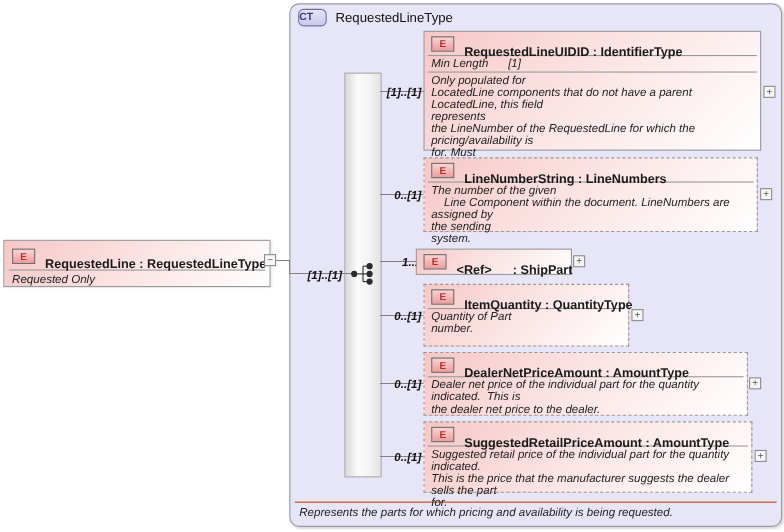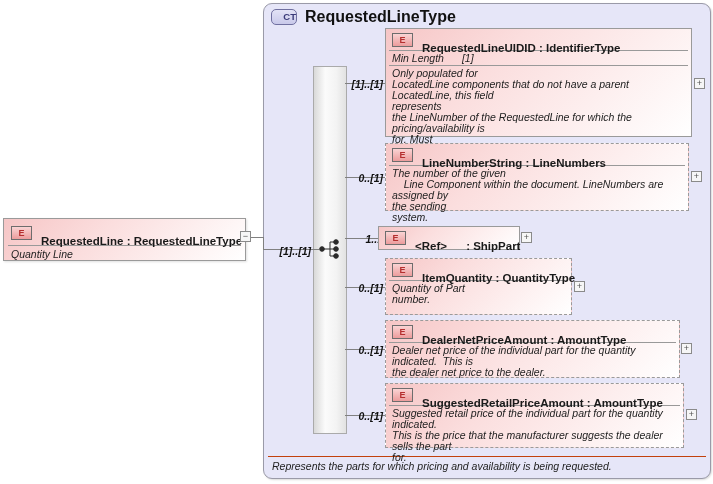--- a/index.html
+++ b/index.html
@@ -8,25 +8,25 @@
     font-family:"Liberation Sans",sans-serif;overflow:hidden;
   }
   
   .ct-container{
     position:absolute;left:263px;top:3px;width:446px;height:474px;
     background:#e6e6f8;border:1px solid #9a9aa8;border-radius:9px;
     box-shadow:1px 1px 2px rgba(0,0,0,0.15);
   }
   .ct-header-row{position:absolute;left:7px;top:4px;display:flex;align-items:center;gap:8px;}
   .ct-badge{
-    display:inline-block;width:24px;height:14px;line-height:14px;text-align:right;
+    display:inline-block;width:24px;height:14px;line-height:14px;text-align:left;
     background:linear-gradient(180deg,#e3e3f6,#c9c9ea);border:1px solid #7070a0;border-radius:5px;
     font-size:9.5px;font-weight:bold;color:#3a3a78;
   }
-  .ct-title{font-size:16px;font-weight:bold;color:#111;}
+  .ct-title{font-size:12px;font-weight:normal;color:#111;}
   .ct-footer{
     position:absolute;left:4px;right:4px;bottom:4px;
     border-top:1px solid #c2410c;padding:3px 4px 2px;
     font-size:10.5px;font-style:italic;color:#222;
   }
   
   .seq-bar{
     position:absolute;left:313px;top:66px;width:32px;height:366px;
     background:linear-gradient(90deg,#d9d9d9 0%,#fbfbfb 35%,#f3f3f3 70%,#e2e2e2 100%);
     border:1px solid #aaaaaa;
@@ -108,21 +108,21 @@
       <circle cx="336" cy="256" r="2.3"></circle>
     </g>
   </svg>
 
   <div class="root-elem">
     <div class="elem-header">
       <span class="e-badge">E</span>
       <span class="elem-title">RequestedLine : RequestedLineType</span>
     </div>
     <div class="sep" style="margin:2px 4px 0;"></div>
-    <div class="root-anno">Quantity Line</div>
+    <div class="root-anno">Requested Only</div>
   </div>
   <div class="node-btn" style="left:240px;top:231px;">−</div>
 
   <div class="card-label" style="left:249px;top:235px;">[1]..[1]</div>
   <div class="card-label" style="left:321px;top:68px;">[1]..[1]</div>
   <div class="card-label" style="left:321px;top:162px;">0..[1]</div>
   <div class="card-label" style="left:321px;top:223px;">1..1</div>
   <div class="card-label" style="left:321px;top:272px;">0..[1]</div>
   <div class="card-label" style="left:321px;top:334px;">0..[1]</div>
   <div class="card-label" style="left:321px;top:400px;">0..[1]</div>

